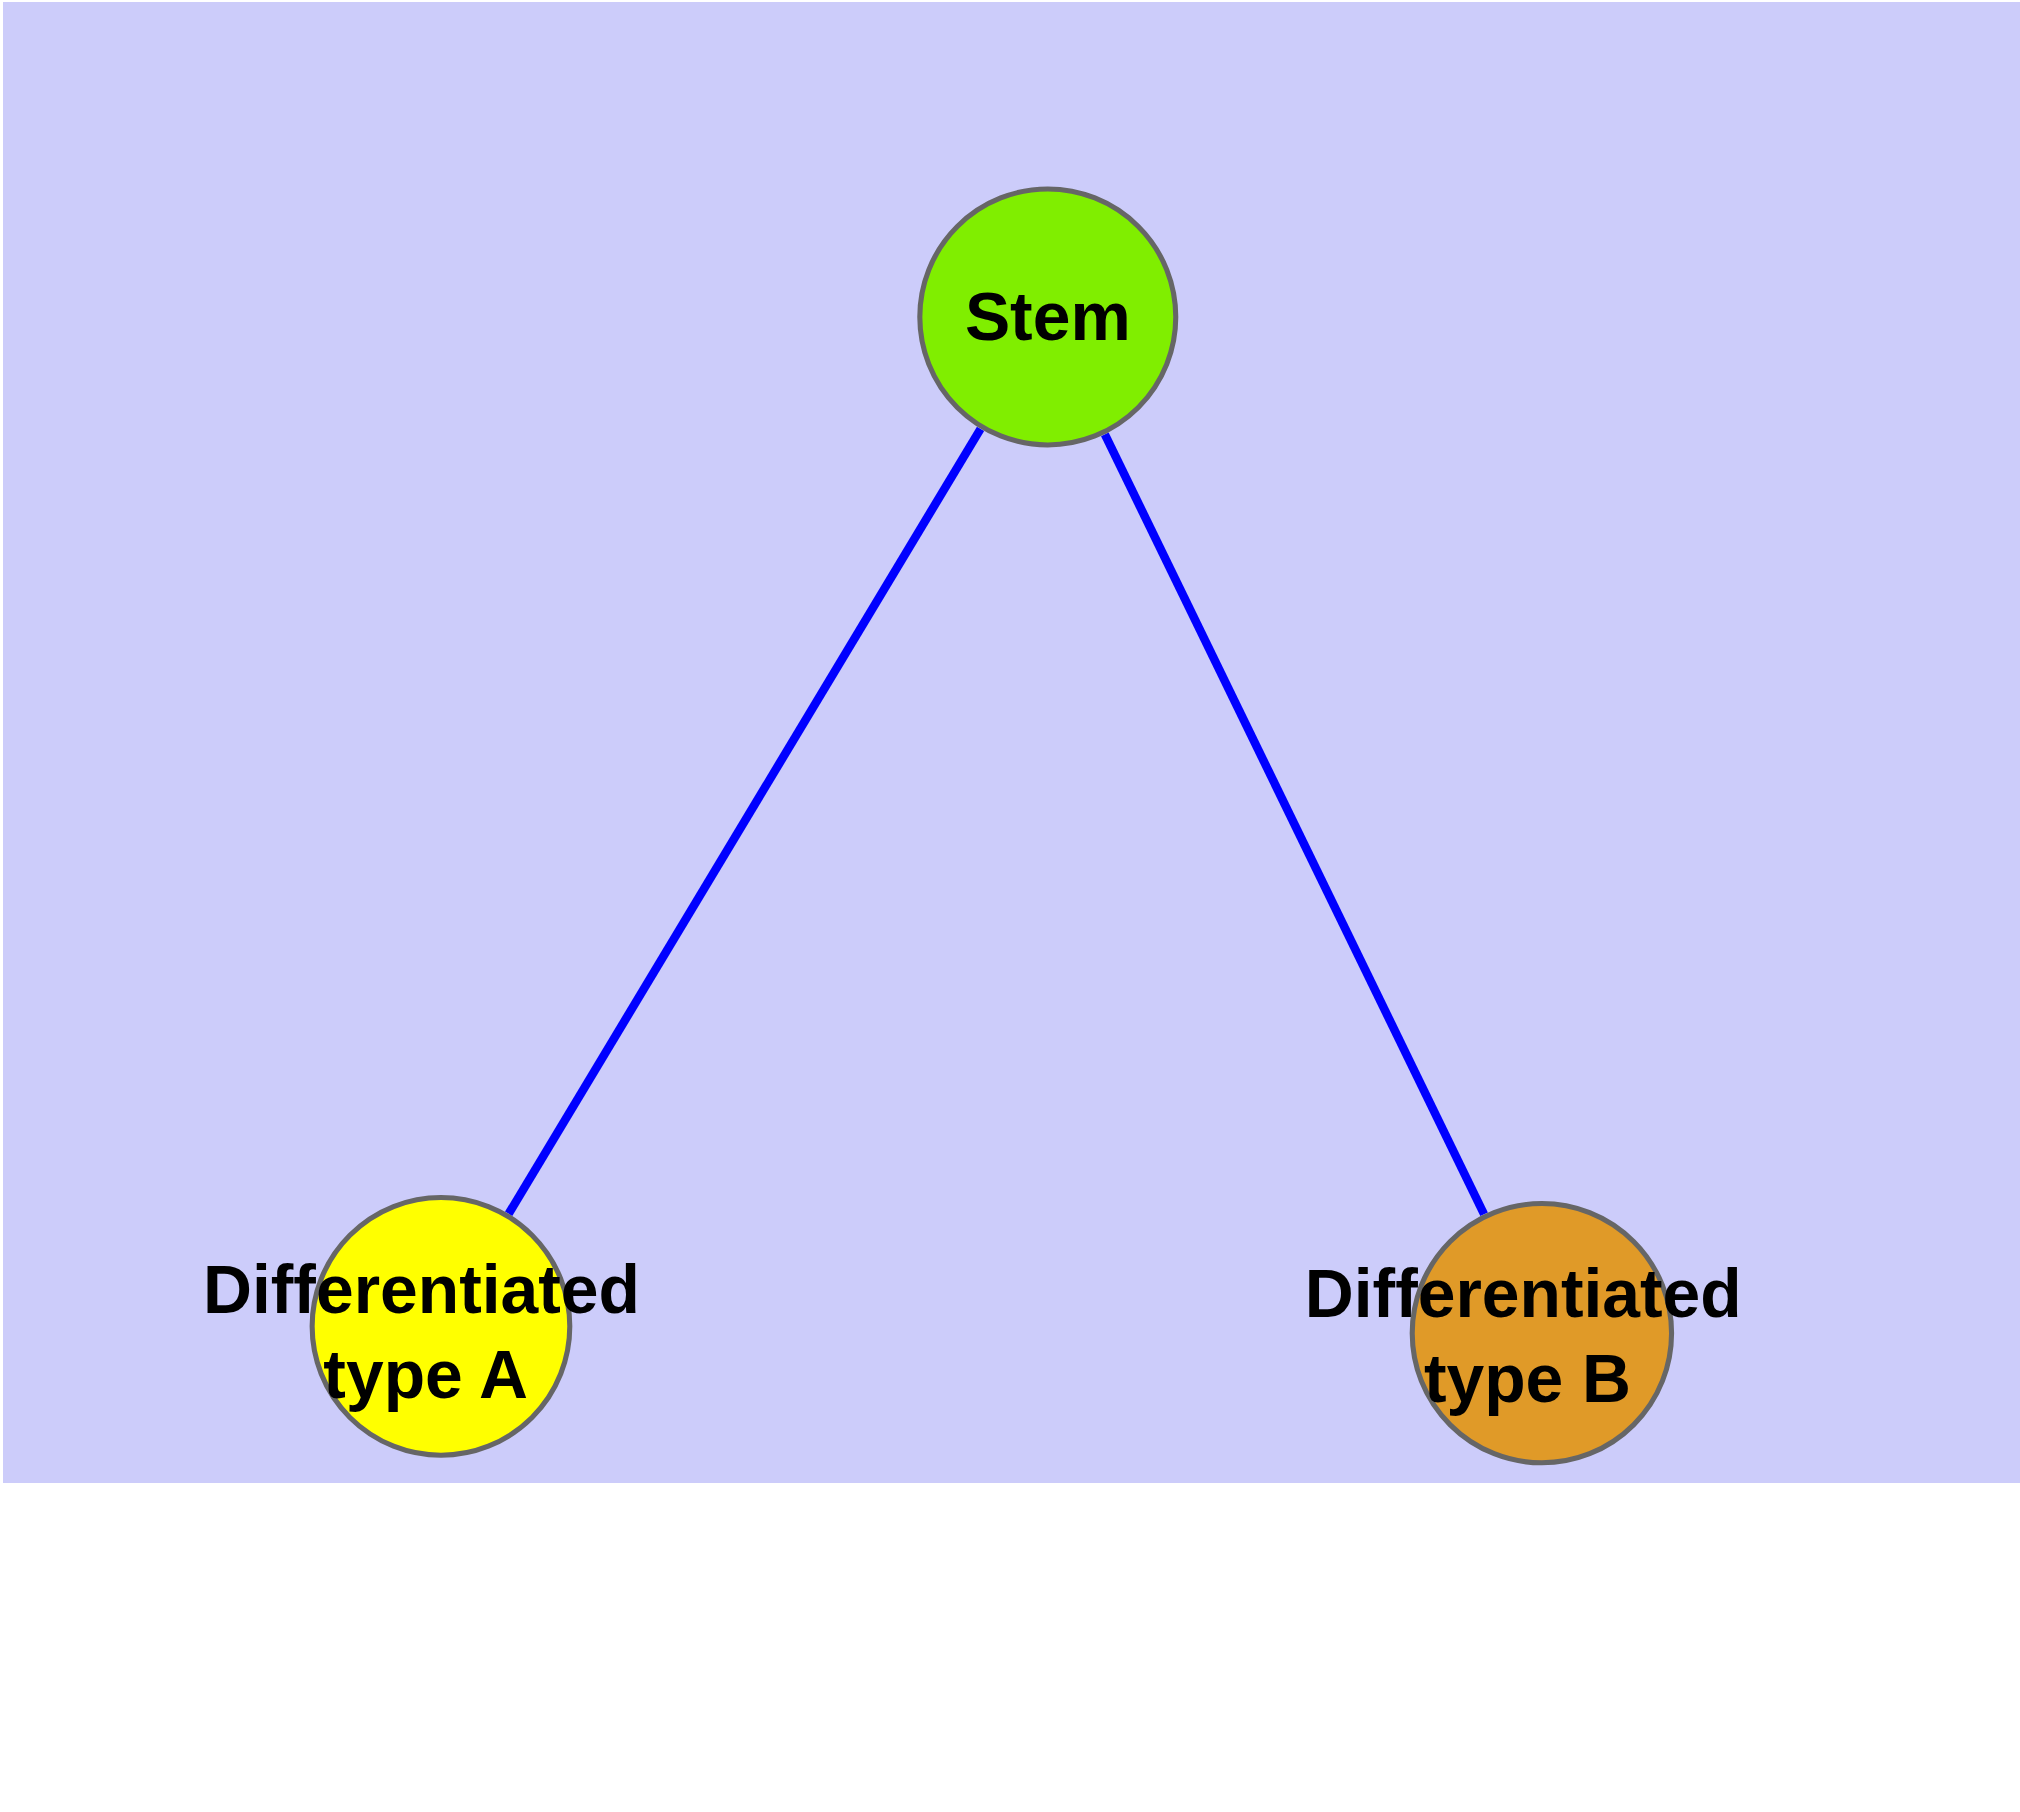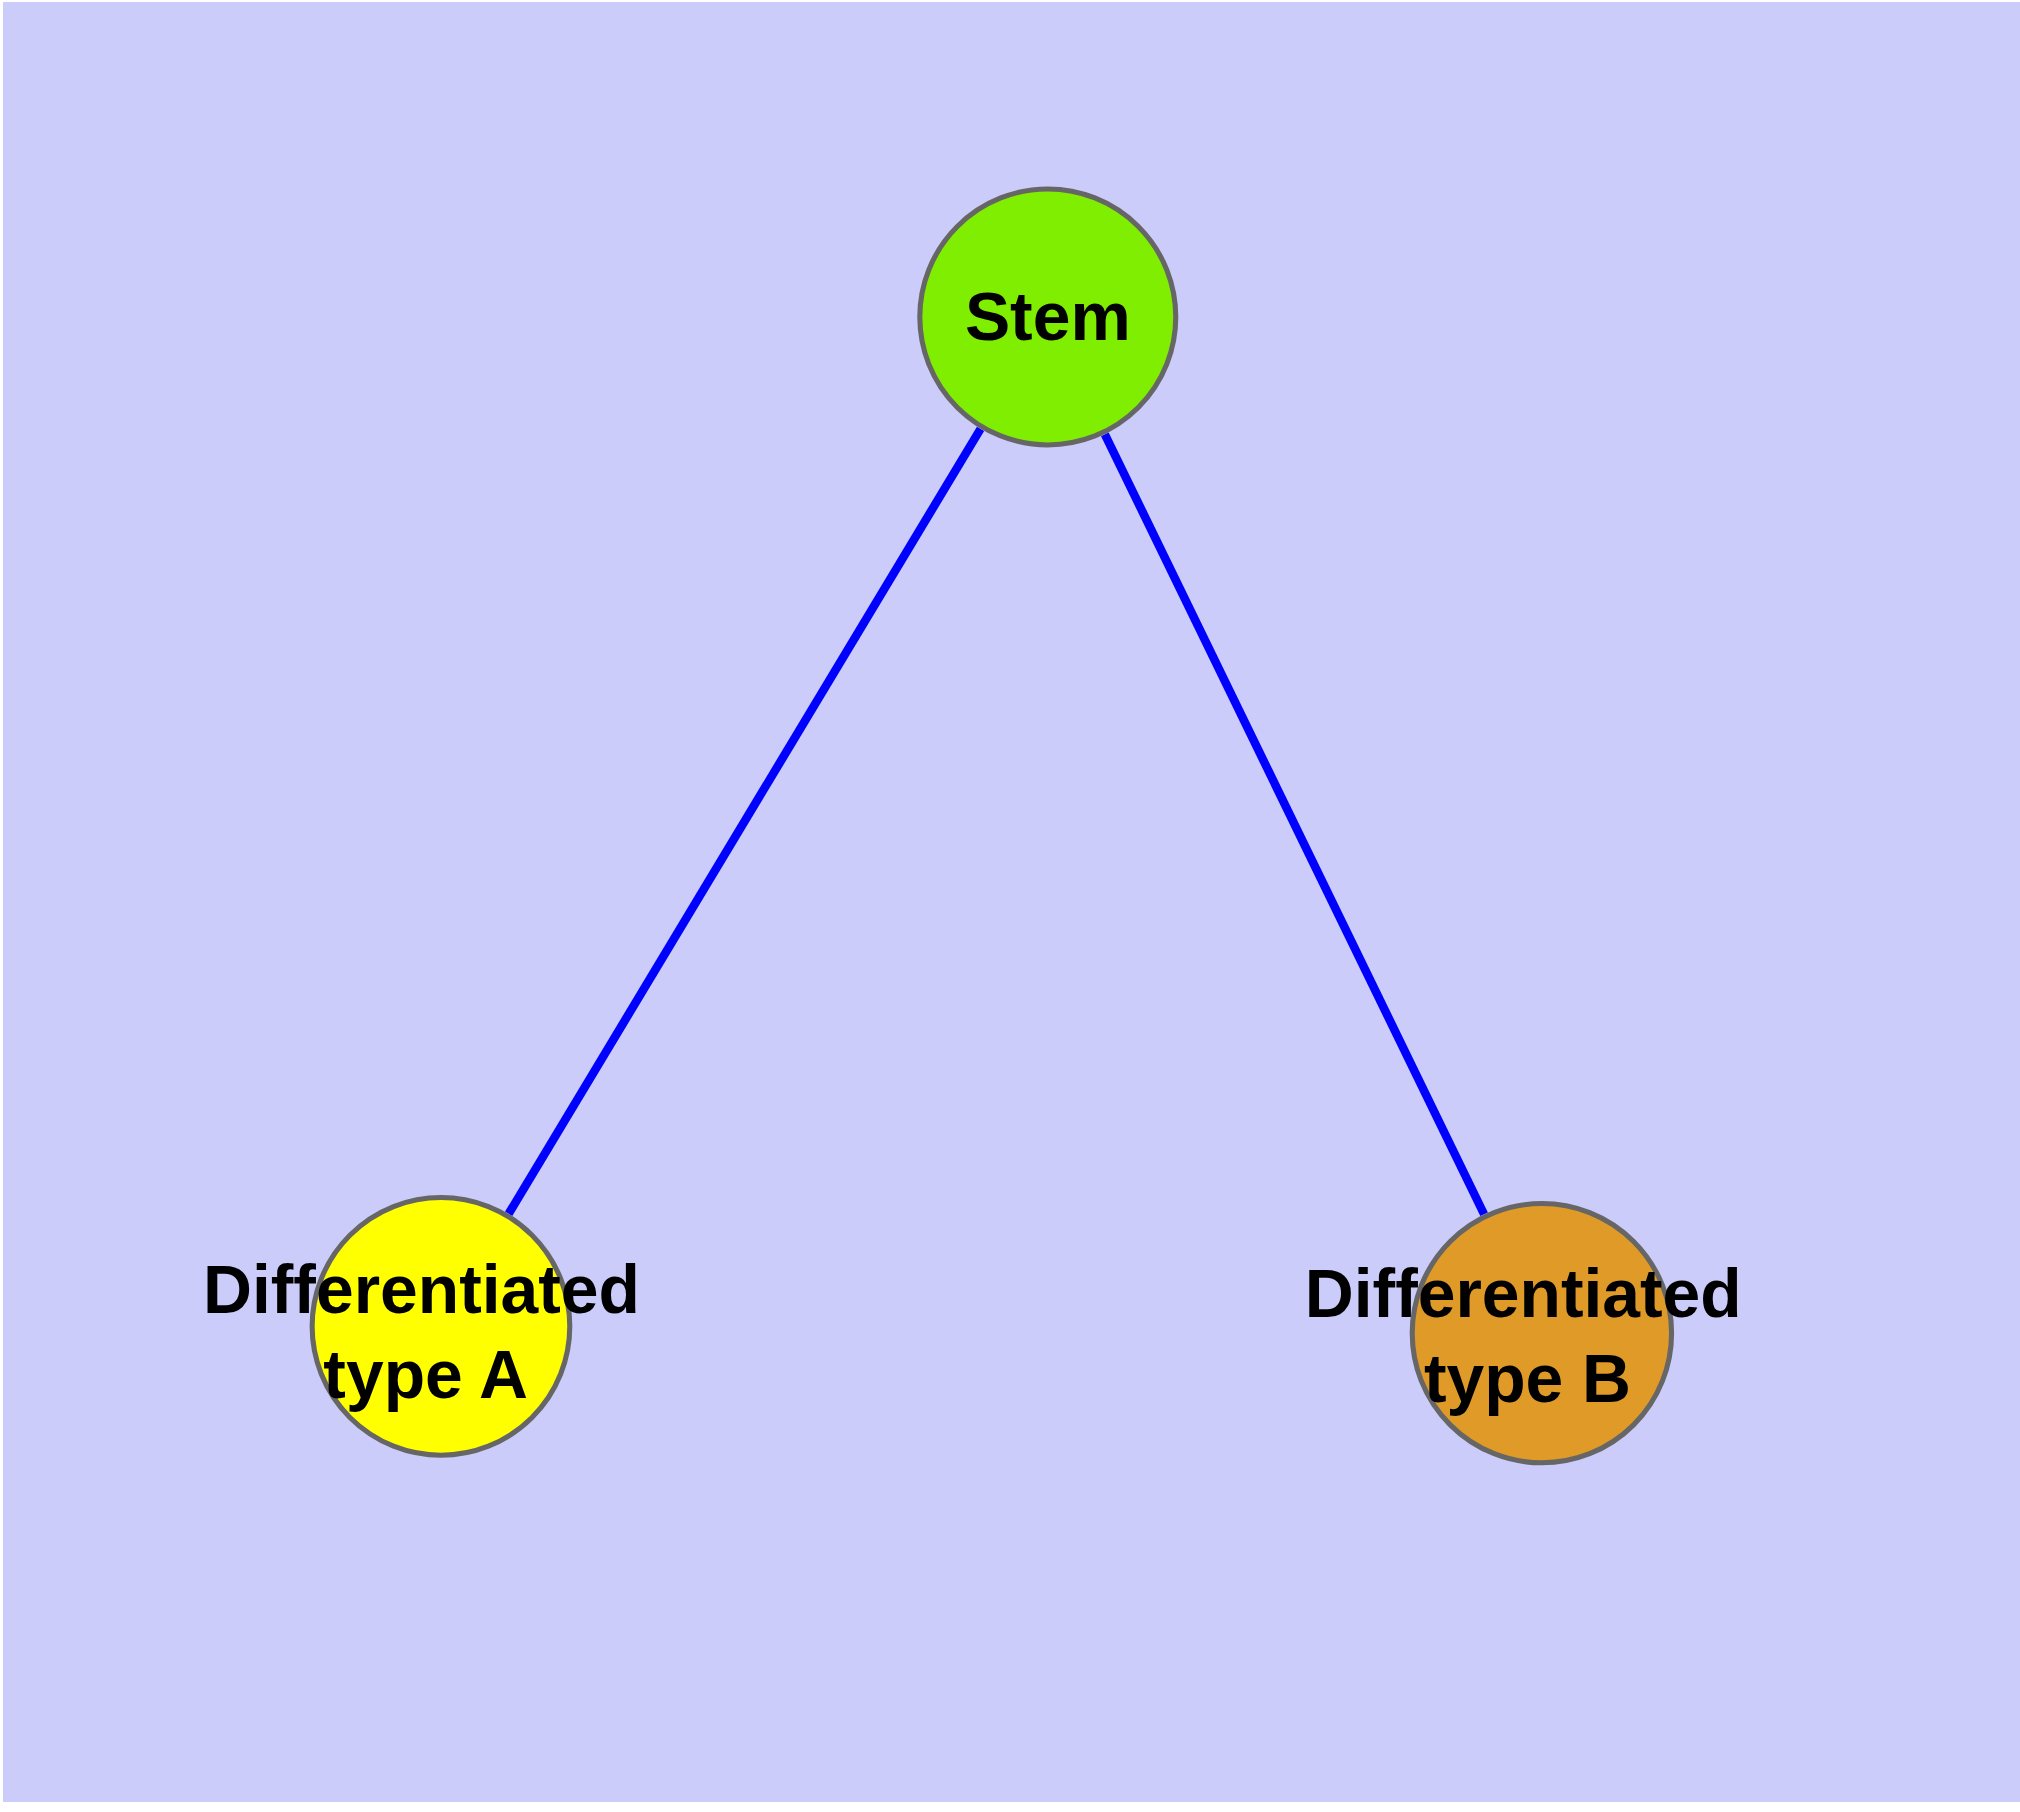--- a/index.html
+++ b/index.html
@@ -4,21 +4,21 @@
 <title>Cell differentiation graph</title>
 <style>
   html, body {
     margin: 0;
     padding: 0;
     background: #ffffff;
   }
   #canvas {
     position: relative;
     width: 2021px;
-    height: 1812px;
+    height: 1483px;
     background: #ffffff;
     overflow: hidden;
     font-family: "Liberation Sans", "DejaVu Sans", sans-serif;
   }
   #plot-area {
     position: absolute;
     left: 3.4px;
     top: 1.7px;
     width: 2017px;
     height: 1800px;

